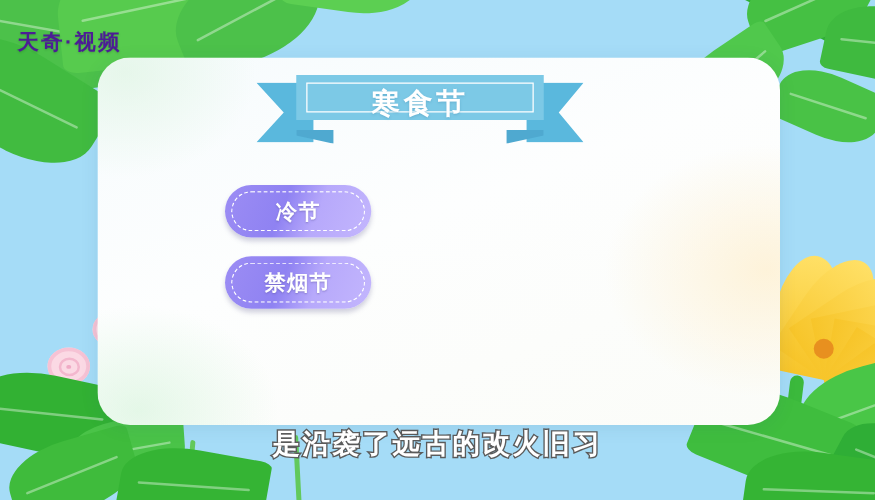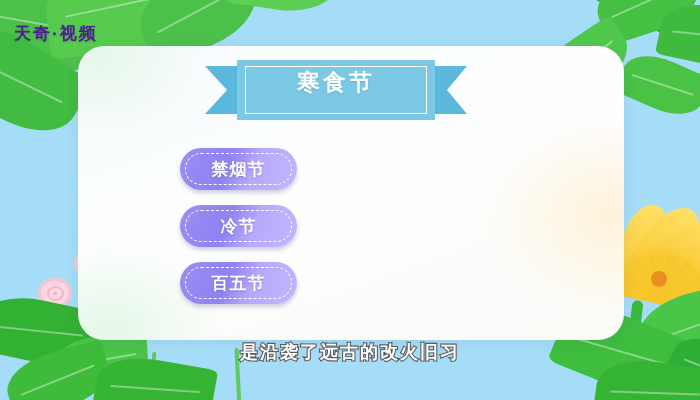--- a/index.html
+++ b/index.html
@@ -79,21 +79,21 @@
     border-radius:26px;
     box-shadow:0 2px 14px rgba(40,90,120,.10);
   }
 
   
   .ribbon{position:absolute;left:205px;top:60px;width:262px;height:62px;z-index:30;}
   .tail{position:absolute;top:6px;width:46px;height:48px;background:#5ab8dd;}
   .tail.left{left:0;clip-path:polygon(0 0,100% 0,100% 100%,0 100%,20px 50%);}
   .tail.right{right:0;clip-path:polygon(0 0,100% 0,calc(100% - 20px) 50%,100% 100%,0 100%);}
   .tail.left{clip-path:polygon(100% 0,100% 100%,0 100%,22px 50%,0 0);}
-  .band{position:absolute;left:32px;top:0;width:198px;height:60px;background:#7cc9e6;}
+  .band{position:absolute;left:32px;top:0;width:198px;height:36px;background:#7cc9e6;}
   .band-inner{position:absolute;left:8px;top:6px;right:8px;bottom:6px;
     border:1.5px solid #ffffff;}
   .band-title{position:absolute;left:0;right:0;top:0;height:44px;
     display:flex;align-items:center;justify-content:center;
     color:#ffffff;font-size:23px;font-weight:700;letter-spacing:3px;
     text-shadow:0 1px 2px rgba(60,130,165,.35);}
   .fold{position:absolute;top:44px;width:30px;height:11px;background:#4fa9d0;}
   .fold.l{left:32px;clip-path:polygon(0 0,100% 0,100% 100%,0 40%);}
   .fold.r{right:32px;clip-path:polygon(0 0,100% 0,100% 40%,0 100%);}
 
@@ -104,21 +104,21 @@
     background:linear-gradient(112deg,#9c8df4 0%,#8f82f2 40%,#b7a9fb 62%,#c3b6fd 100%);
     box-shadow:0 3px 4px rgba(95,90,140,.28);
     display:flex;align-items:center;justify-content:center;}
   .pill-dash{position:absolute;left:5px;top:5px;right:5px;bottom:5px;
     border:1.6px dashed #ffffff;border-radius:16px;}
   .pill-label{position:relative;z-index:2;color:#ffffff;font-size:17px;font-weight:700;
     letter-spacing:1px;text-shadow:0 1px 1.5px rgba(88,80,150,.45);}
 
   
   .subtitle{position:absolute;left:0;right:0;top:340px;z-index:50;
-    text-align:center;color:#ffffff;font-size:18px;font-weight:700;letter-spacing:2px;
+    text-align:center;color:#ffffff;font-size:22px;font-weight:700;letter-spacing:2px;
     -webkit-text-stroke:2.2px #5a5a5a;paint-order:stroke fill;}
 </style>
 </head>
 <body>
 
 <div class="stage">
 
   <div>
 
     <div class="deco leaf tl1"></div>
@@ -171,29 +171,25 @@
     <div class="fold r"></div>
     <div class="band">
       <div class="band-inner"></div>
       <div class="band-title">寒食节</div>
     </div>
   </div>
 
   <div class="pills">
     <div class="pill">
       <div class="pill-dash"></div>
-      <span class="pill-label">禁烟节</span>
-    </div>
-    <div class="pill">
-      <div class="pill-dash"></div>
       <span class="pill-label">冷节</span>
     </div>
     <div class="pill">
       <div class="pill-dash"></div>
-      <span class="pill-label">百五节</span>
+      <span class="pill-label">禁烟节</span>
     </div>
   </div>
 
   <div class="watermark">天奇·视频</div>
 
   <div class="subtitle">是沿袭了远古的改火旧习</div>
 
 </div>
 
 </body></html>

